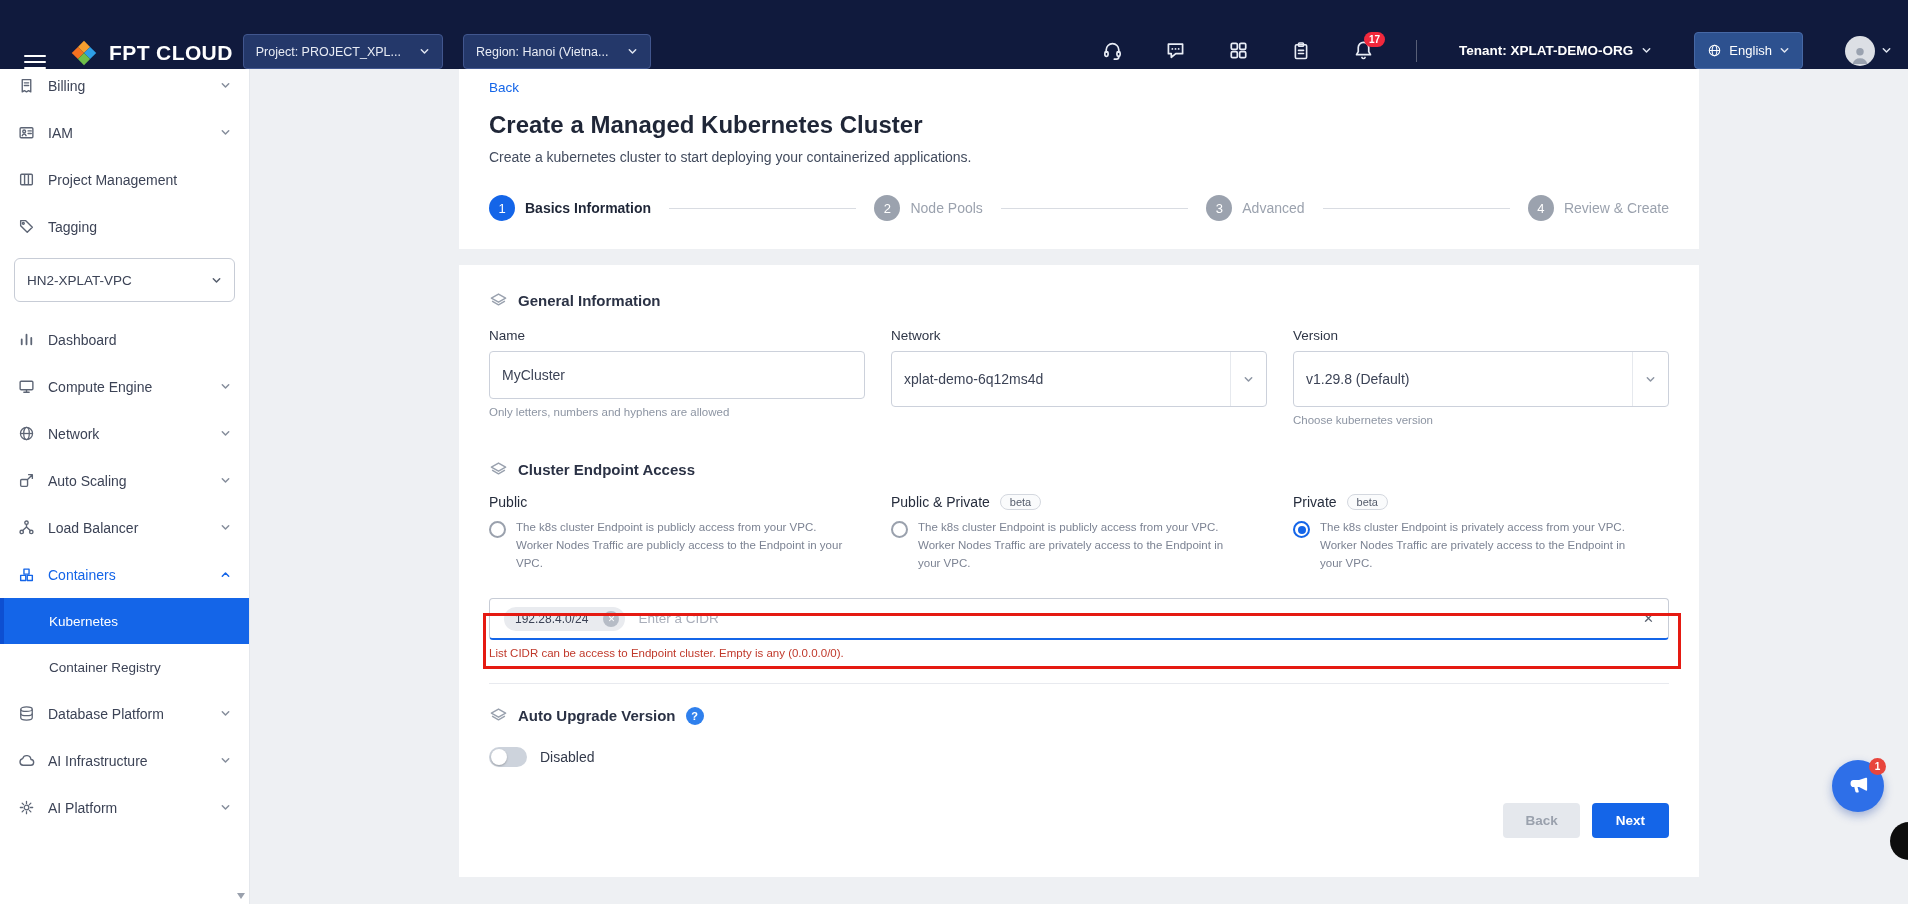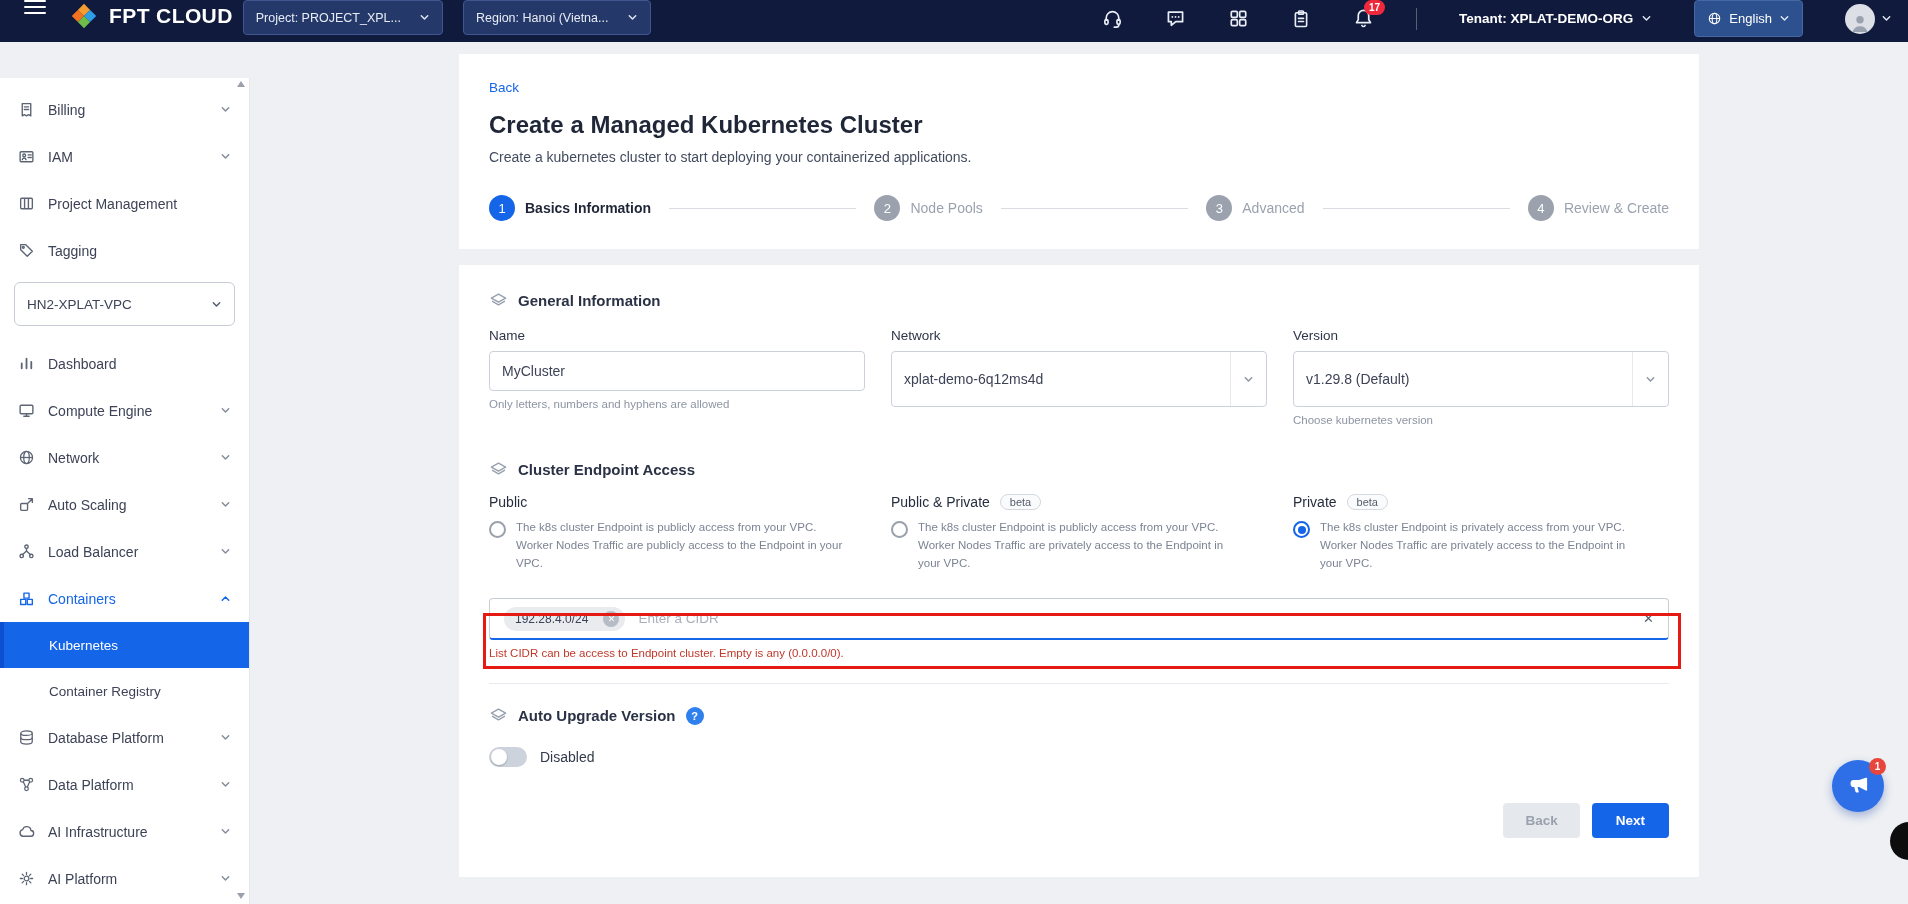--- a/index.html
+++ b/index.html
@@ -1,38 +1,38 @@
 <!DOCTYPE html>
 <html style="--accent: #1465e8; --header-bg: #101a3d; --annotation: #e51a12; --badge-red: #f0283c; --sidebar-active-bg: #1465e8;"><head>
 <meta charset="utf-8">
 <style>
   *{box-sizing:border-box;margin:0;padding:0;}
   html,body{width:1908px;height:904px;overflow:hidden;}
   body{font-family:"Liberation Sans",sans-serif;background:#eef0f3;position:relative;}
 
   
-  .topbar{position:fixed;top:0;left:0;right:0;height:42px;background:var(--header-bg);display:flex;align-items:flex-start;padding:0 16px;z-index:100;}
+  .topbar{position:fixed;top:0;left:0;right:0;height:69px;background:var(--header-bg);display:flex;align-items:flex-end;padding:0 16px;z-index:100;}
   .hamburger{width:22px;display:flex;flex-direction:column;gap:4px;cursor:pointer;margin:0 22px 0 8px;}
   .hamburger span{display:block;height:2px;background:#fff;border-radius:1px;}
   .logo{display:flex;align-items:center;gap:9px;cursor:pointer;}
   .logo-text{color:#fff;font-size:21px;font-weight:700;letter-spacing:.4px;}
   .hdr-select{display:flex;align-items:center;justify-content:space-between;gap:18px;height:35px;padding:0 12px;background:#24386a;border:1px solid #41568e;border-radius:4px;color:#e8ecf5;font-size:12.5px;margin-left:20px;min-width:188px;cursor:pointer;font-family:inherit;}
   .hdr-select:first-of-type{margin-left:10px;}
   .hdr-right{margin-left:auto;display:flex;align-items:center;gap:42px;}
   .icon-btn{position:relative;display:flex;align-items:center;cursor:pointer;}
   .nbadge{position:absolute;top:-8px;right:-11px;background:var(--badge-red);color:#fff;font-size:10px;font-weight:700;padding:2px 5px;border-radius:9px;line-height:1.1;}
   .hdr-divider{width:1px;height:22px;background:rgba(255,255,255,.3);}
   .tenant{display:flex;align-items:center;gap:8px;color:#fff;font-size:13.5px;font-weight:700;cursor:pointer;white-space:nowrap;}
   .lang-btn{display:flex;align-items:center;gap:7px;height:37px;padding:0 12px;background:#2d518f;border:1px solid #4668a5;border-radius:4px;color:#fff;font-size:13px;cursor:pointer;font-family:inherit;}
   .avatar-btn{display:flex;align-items:center;gap:6px;cursor:pointer;}
   .avatar{width:30px;height:30px;border-radius:50%;background:#dcdfe5;display:flex;align-items:flex-end;justify-content:center;overflow:hidden;}
   .chev-w{width:11px;height:11px;color:#dfe5f1;}
 
   
-  .sidebar{position:fixed;top:54px;left:0;bottom:0;width:250px;background:#fff;border-right:1px solid #e4e7ec;padding-top:8px;z-index:50;margin-top:24px;}
+  .sidebar{position:fixed;top:54px;left:0;bottom:0;width:250px;background:#fff;border-right:1px solid #e4e7ec;padding-top:8px;z-index:50;}
   .side-item{height:47px;display:flex;align-items:center;gap:13px;padding:0 18px;font-size:14px;color:#3c4356;cursor:pointer;}
   .si{width:17px;height:17px;color:#5d6575;flex:none;}
   .chev{width:11px;height:11px;color:#858d9b;margin-left:auto;flex:none;}
   .chev.up{transform:rotate(180deg);}
   .side-item.active-parent{color:var(--accent);}
   .side-item.active-parent .si,.side-item.active-parent .chev{color:var(--accent);}
   .vpc-select{margin:8px 14px 14px;height:44px;border:1px solid #c7ccd6;border-radius:6px;display:flex;align-items:center;justify-content:space-between;padding:0 12px;font-size:13.5px;color:#3c4356;cursor:pointer;}
   .vpc-select .chev{color:#555d6c;margin-left:0;}
   .side-sub{height:46px;display:flex;align-items:center;padding-left:49px;font-size:13.5px;color:#3c4356;cursor:pointer;}
   .side-sub.active{background:var(--sidebar-active-bg);color:#fff;border-left:4px solid #0d4fd1;padding-left:45px;font-weight:500;}
@@ -51,21 +51,21 @@
   .step-num{width:26px;height:26px;border-radius:50%;background:#9ba2ae;color:#fff;font-size:13px;display:flex;align-items:center;justify-content:center;}
   .step.active .step-num{background:var(--accent);}
   .step-label{font-size:14px;color:#9ba2ae;}
   .step.active .step-label{color:#1f2637;font-weight:700;}
   .step-line{flex:1;height:1px;background:#d9dce2;margin:0 18px;}
 
   .card-form{margin-top:16px;padding:26px 30px 24px;min-height:612px;position:relative;}
   .section-head{display:flex;align-items:center;gap:10px;font-size:15px;font-weight:600;color:#2b3245;}
   .field-row{display:grid;grid-template-columns:1fr 1fr 1fr;gap:26px;margin-top:18px;}
   .field label{display:block;font-size:13.5px;color:#2f3647;margin-bottom:8px;}
-  .text-input{width:100%;height:40px;border:1px solid #ccd1db;border-radius:4px;padding:0 12px;font-size:14px;color:#3c4356;font-family:inherit;outline:none;background:#fff;}
+  .text-input{width:100%;height:48px;border:1px solid #ccd1db;border-radius:4px;padding:0 12px;font-size:14px;color:#3c4356;font-family:inherit;outline:none;background:#fff;}
   .select{height:56px;border:1px solid #ccd1db;border-radius:4px;display:flex;align-items:center;justify-content:space-between;font-size:14px;color:#3c4356;cursor:pointer;overflow:hidden;background:#fff;}
   .select .sel-val{padding:0 12px;}
   .sel-arrow{width:36px;align-self:stretch;display:flex;align-items:center;justify-content:center;color:#8d95a3;border-left:1px solid #e6e9ee;}
   .sel-arrow .chev{margin:0;color:#8d95a3;}
   .helper{font-size:11.5px;color:#8d95a3;margin-top:7px;}
   .helper.red{color:#c0392b;}
 
   .mt34{margin-top:34px;}
   .options-row{display:grid;grid-template-columns:1fr 1fr 1fr;gap:26px;margin-top:15px;}
   .opt-title{display:flex;align-items:flex-start;gap:10px;font-size:14px;color:#262d3d;font-weight:500;}
@@ -338,32 +338,20 @@
         <ellipse cx="8" cy="3.9" rx="5.4" ry="2.1"></ellipse>
         <path d="M2.6 3.9v8.2c0 1.1 2.4 2.1 5.4 2.1s5.4-1 5.4-2.1V3.9"></path>
         <path d="M2.6 8c0 1.1 2.4 2.1 5.4 2.1S13.4 9.1 13.4 8"></path>
       </svg>
     <span>Database Platform</span>
     <svg class="chev" viewBox="0 0 12 12">
         <path d="M2.5 4.2 6 7.7l3.5-3.5" fill="none" stroke="currentColor" stroke-width="1.6" stroke-linecap="round" stroke-linejoin="round"></path>
       </svg>
   </div>
 
-  <div class="side-item">
-    <svg class="si" viewBox="0 0 16 16" fill="none" stroke="currentColor" stroke-width="1.2">
-        <circle cx="4" cy="4" r="1.7"></circle>
-        <circle cx="12" cy="4" r="1.7"></circle>
-        <circle cx="8" cy="12" r="1.7"></circle>
-        <path d="M5 5.5l2.2 4.8M11 5.5 8.8 10.3M5.7 4h4.6"></path>
-      </svg>
-    <span>Data Platform</span>
-    <svg class="chev" viewBox="0 0 12 12">
-        <path d="M2.5 4.2 6 7.7l3.5-3.5" fill="none" stroke="currentColor" stroke-width="1.6" stroke-linecap="round" stroke-linejoin="round"></path>
-      </svg>
-  </div>
 
   <div class="side-item">
     <svg class="si" viewBox="0 0 16 16" fill="none" stroke="currentColor" stroke-width="1.3" stroke-linejoin="round">
         <path d="M4.8 12.5h7a2.7 2.7 0 0 0 .4-5.4 4 4 0 0 0-7.8-.9 3.2 3.2 0 0 0 .4 6.3z"></path>
       </svg>
     <span>AI Infrastructure</span>
     <svg class="chev" viewBox="0 0 12 12">
         <path d="M2.5 4.2 6 7.7l3.5-3.5" fill="none" stroke="currentColor" stroke-width="1.6" stroke-linecap="round" stroke-linejoin="round"></path>
       </svg>
   </div>

